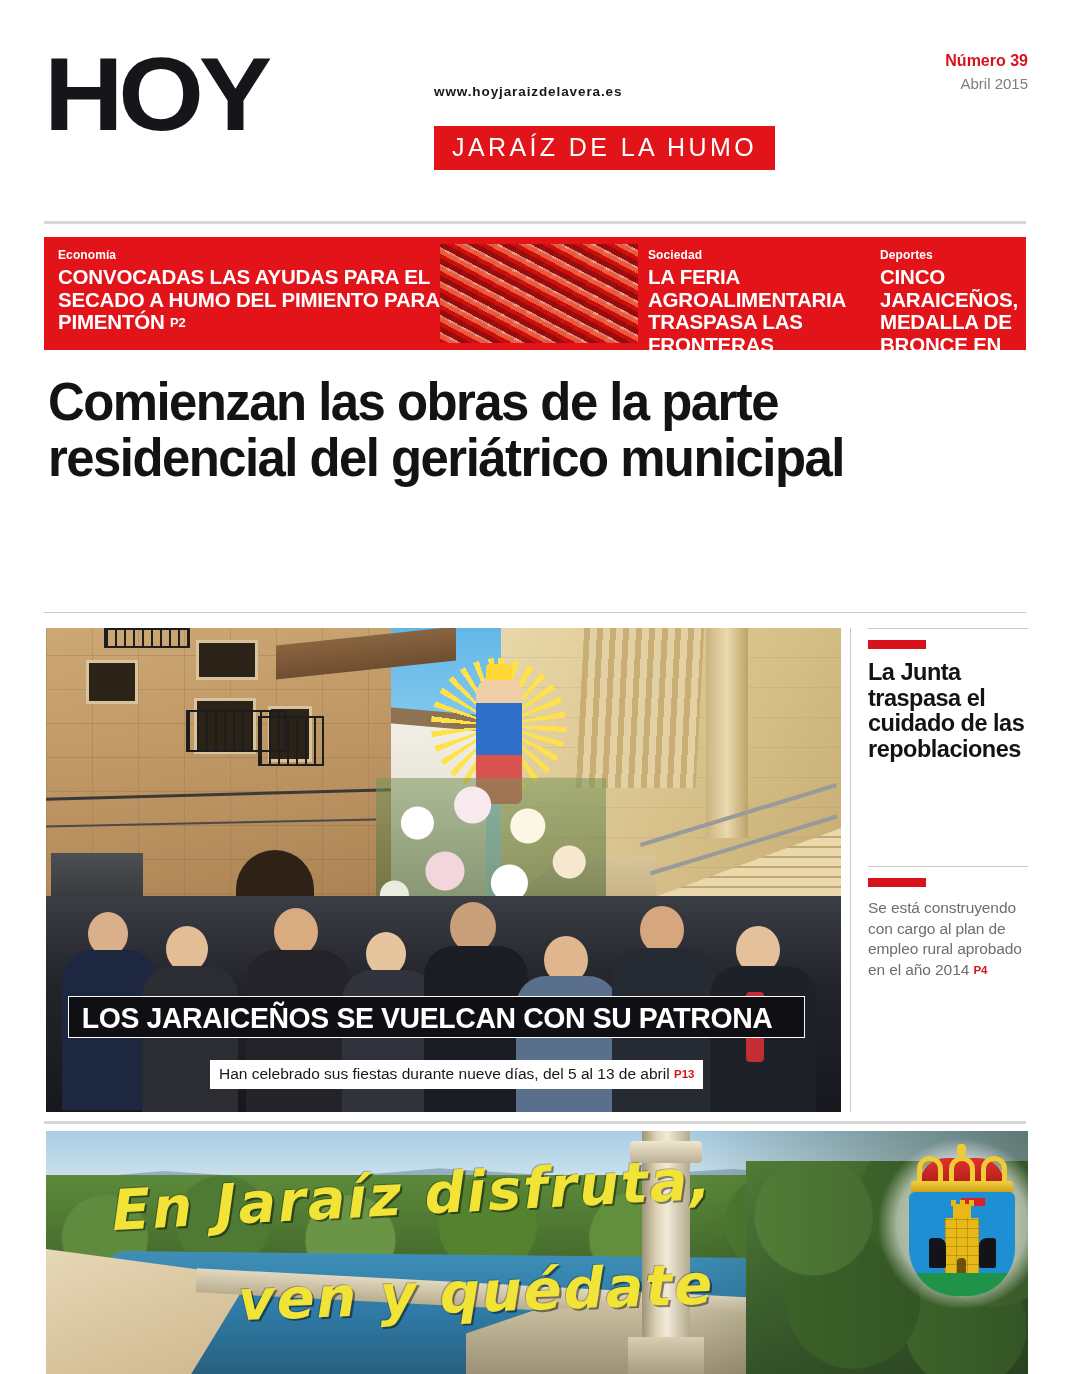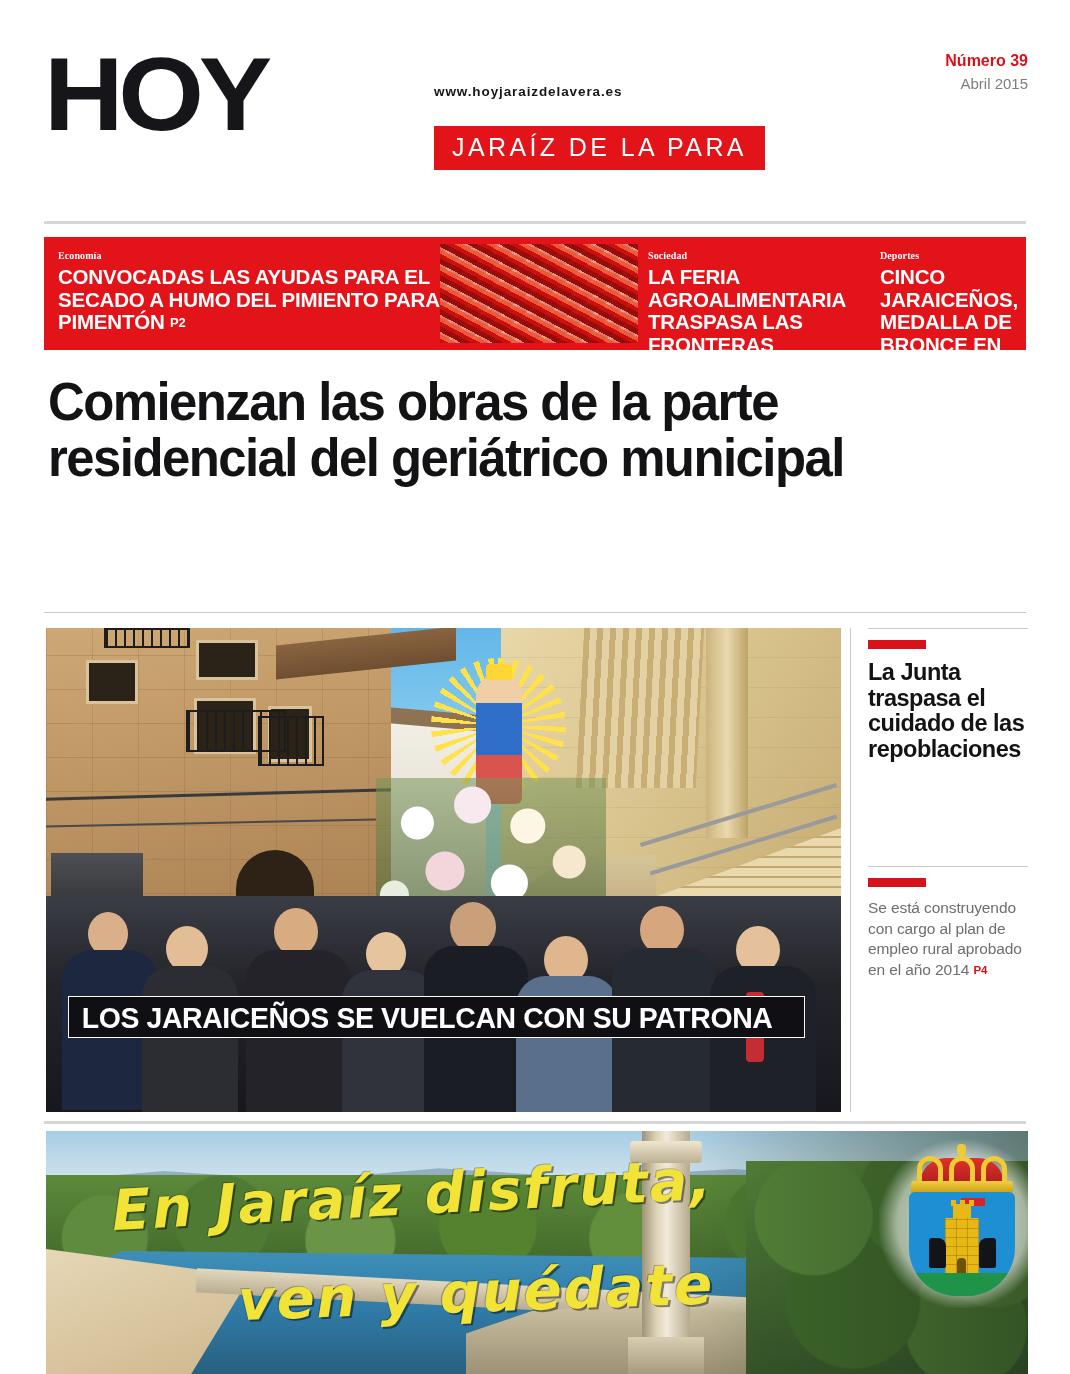--- a/index.html
+++ b/index.html
@@ -57,22 +57,22 @@
 
   
   .teaser-band{
     position:absolute; left:44px; top:237px; width:982px; height:113px;
     background:#e2141a; overflow:hidden;
   }
   .teaser{
     position:absolute; top:9px; color:#ffffff;
   }
   .teaser .kicker{
-    font-size:10px; font-weight:bold; line-height:19px;
-    margin-bottom:1px; letter-spacing:0.1px;font-family:Liberation Serif, serif;
+    font-size:12px; font-weight:bold; line-height:19px;
+    margin-bottom:1px; letter-spacing:0.1px;
   }
   .teaser .head{
     font-size:20.5px; font-weight:bold; line-height:22.5px;
     letter-spacing:-0.2px;
   }
   .teaser .pg{ font-size:13px; font-weight:bold; vertical-align:2px; }
 
   .teaser-eco { left:14px;  width:390px; }
   .teaser-soc { left:604px; width:225px; }
   .teaser-dep { left:836px; width:150px; }
@@ -448,21 +448,21 @@
   }
 </style>
 </head>
 <body>
 
 <div class="page">
 
   <div class="masthead">
     <div class="logo-hoy">HOY</div>
     <div class="site-url">www.hoyjaraizdelavera.es</div>
-    <div class="town-badge">JARAÍZ DE LA PARA</div>
+    <div class="town-badge">JARAÍZ DE LA HUMO</div>
     <div class="issue-num">Número 39</div>
     <div class="issue-date">Abril 2015</div>
   </div>
 
   <div class="rule-top"></div>
 
   <div class="teaser-band">
 
     <div class="teaser teaser-eco">
       <div class="kicker">Economía</div>
@@ -539,20 +539,21 @@
       <div class="head-dot" style="left:498px; top:40px; width:44px; height:48px; background:#e0b68f;"></div>
       <div class="body-blob" style="left:470px; top:80px; width:102px; height:136px; background:#5a6f8c;"></div>
       <div class="head-dot" style="left:594px; top:10px; width:44px; height:48px; background:#d6a77f;"></div>
       <div class="body-blob" style="left:566px; top:52px; width:104px; height:164px; background:#262a33;"></div>
       <div class="head-dot" style="left:690px; top:30px; width:44px; height:48px; background:#e5c19b;"></div>
       <div class="body-blob" style="left:664px; top:70px; width:106px; height:146px; background:#1f2129;"></div>
       <div class="body-blob" style="left:700px; top:96px; width:18px; height:70px; background:#c32d33; border-radius:4px;"></div>
     </div>
 
     <div class="photo-caption">LOS JARAICEÑOS SE VUELCAN CON SU PATRONA</div>
+    <div class="photo-subcap"><span>Han celebrado sus fiestas durante nueve días, del 5 al 13 de abril</span> <span class="pg-red">P13</span></div>
   </div>
 
   <div class="side-div"></div>
 
   <div class="side-rule-gray" style="top:628px;"></div>
 
   <div class="side-col" style="top:640px;">
     <div class="side-rule-red"></div>
     <div class="side-head">La Junta traspasa el cuidado de las repoblaciones</div>
   </div>

